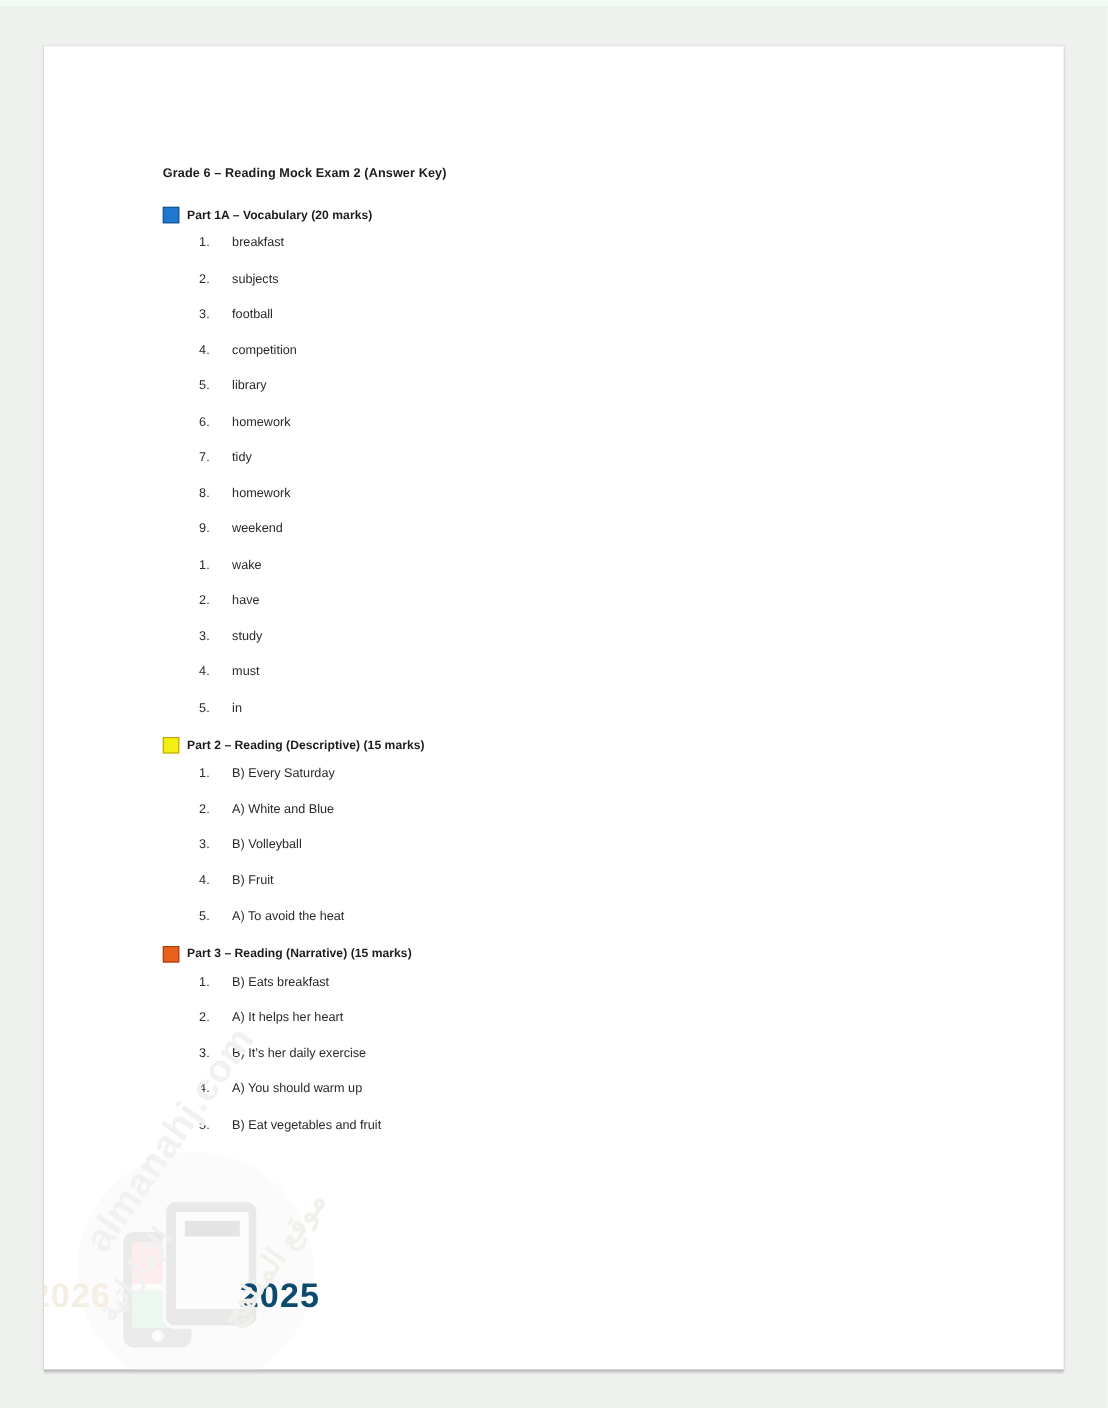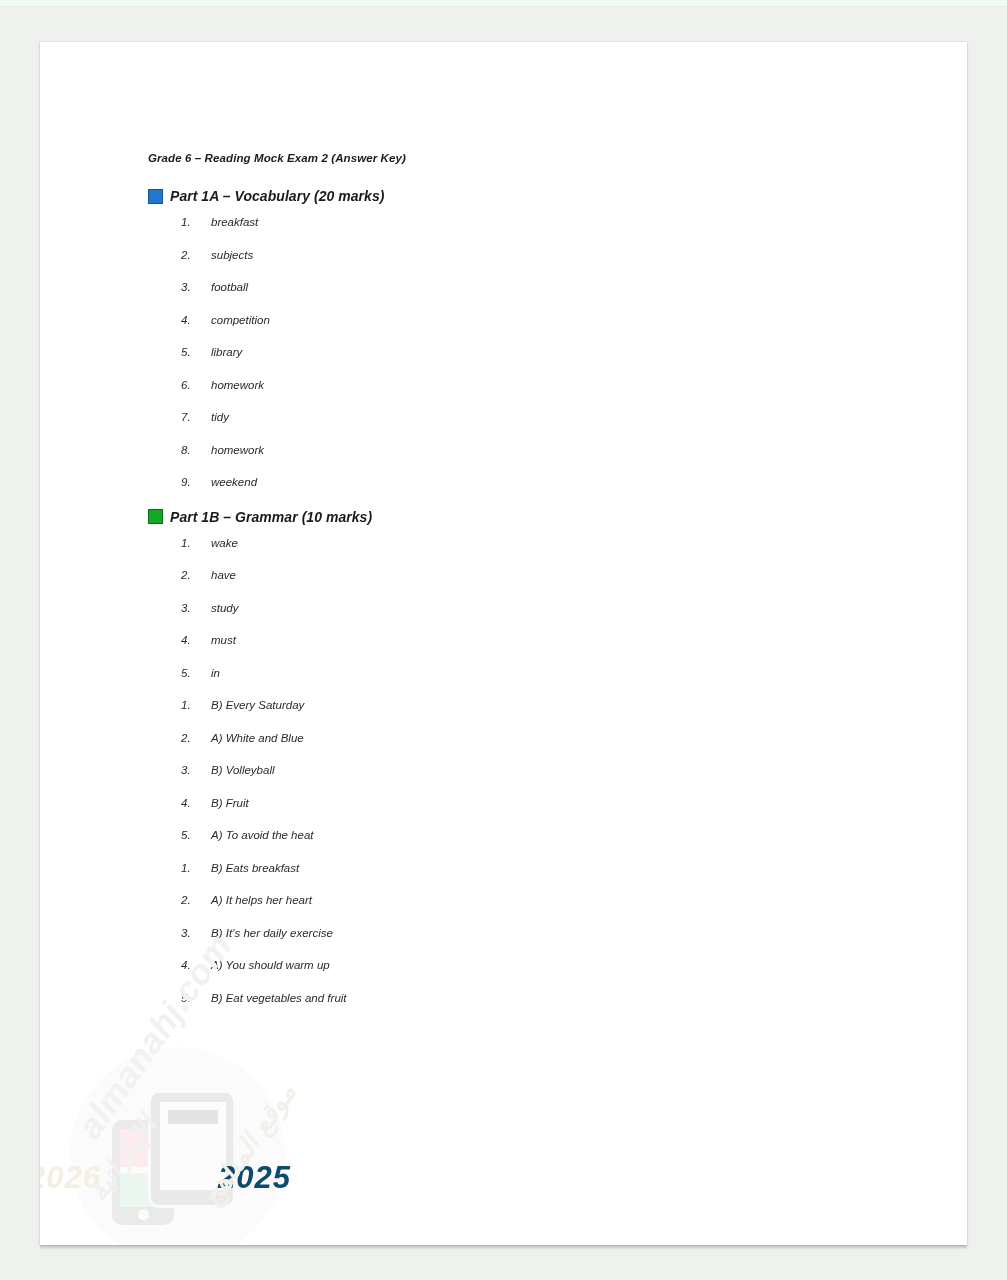--- a/index.html
+++ b/index.html
@@ -21,21 +21,20 @@
     width: 1007px;
     height: 6px;
     background: #f2faf6;
     border-bottom: 1px solid #e4eae5;
   }
   .viewer {
     position: absolute;
     top: 0; left: 0;
     width: 1007px;
     height: 1280px;
-    font-style: italic;
   }
   .page {
     position: absolute;
     left: 40px;
     top: 42px;
     width: 927px;
     height: 1203px;
     background: #ffffff;
     box-shadow: 0 1px 3px rgba(0,0,0,0.12), 0 0 0 1px rgba(0,0,0,0.04);
     overflow: hidden;
@@ -74,21 +73,21 @@
     margin: 0 0 12px 0;
   }
   .sq {
     width: 15px;
     height: 15px;
     flex: 0 0 auto;
     box-sizing: border-box;
     display: block;
   }
   .section-heading-text {
-    font-size: 14px;
+    font-size: 11px;
     font-weight: bold;
     color: #1b1b1b;
     letter-spacing: 0.05px;
     white-space: nowrap;
   }
   ol.answers {
     list-style: none;
     margin: 0 0 0 0;
     padding: 0;
   }
@@ -306,51 +305,51 @@
                 <span class="num">8.</span>
                 <span class="ans">homework</span>
               </li>
               <li>
                 <span class="num">9.</span>
                 <span class="ans">weekend</span>
               </li>
             </ol>
           </div>
           <div class="section sec-part-1b">
+            <ol class="answers">
+              <li>
+                <span class="num">1.</span>
+                <span class="ans">wake</span>
+              </li>
+              <li>
+                <span class="num">2.</span>
+                <span class="ans">have</span>
+              </li>
+              <li>
+                <span class="num">3.</span>
+                <span class="ans">study</span>
+              </li>
+              <li>
+                <span class="num">4.</span>
+                <span class="ans">must</span>
+              </li>
+              <li>
+                <span class="num">5.</span>
+                <span class="ans">in</span>
+              </li>
+            </ol>
+          </div>
+          <div class="section sec-part-2">
             <div class="section-heading">
-              <span class="sq" style="background: rgb(21, 168, 34); border: 1px solid rgb(15, 107, 23);"></span>
-              <span class="section-heading-text">Part 1B – Grammar (10 marks)</span>
+              <span class="sq" style="background: rgb(245, 238, 18); border: 1px solid rgb(185, 163, 13);"></span>
+              <span class="section-heading-text">Part 2 – Reading (Descriptive) (15 marks)</span>
             </div>
             <ol class="answers">
               <li>
                 <span class="num">1.</span>
-                <span class="ans">wake</span>
-              </li>
-              <li>
-                <span class="num">2.</span>
-                <span class="ans">have</span>
-              </li>
-              <li>
-                <span class="num">3.</span>
-                <span class="ans">study</span>
-              </li>
-              <li>
-                <span class="num">4.</span>
-                <span class="ans">must</span>
-              </li>
-              <li>
-                <span class="num">5.</span>
-                <span class="ans">in</span>
-              </li>
-            </ol>
-          </div>
-          <div class="section sec-part-2">
-            <ol class="answers">
-              <li>
-                <span class="num">1.</span>
                 <span class="ans">B) Every Saturday</span>
               </li>
               <li>
                 <span class="num">2.</span>
                 <span class="ans">A) White and Blue</span>
               </li>
               <li>
                 <span class="num">3.</span>
                 <span class="ans">B) Volleyball</span>
               </li>
@@ -358,20 +357,24 @@
                 <span class="num">4.</span>
                 <span class="ans">B) Fruit</span>
               </li>
               <li>
                 <span class="num">5.</span>
                 <span class="ans">A) To avoid the heat</span>
               </li>
             </ol>
           </div>
           <div class="section sec-part-3">
+            <div class="section-heading">
+              <span class="sq" style="background: rgb(232, 96, 28); border: 1px solid rgb(163, 63, 16);"></span>
+              <span class="section-heading-text">Part 3 – Reading (Narrative) (15 marks)</span>
+            </div>
             <ol class="answers">
               <li>
                 <span class="num">1.</span>
                 <span class="ans">B) Eats breakfast</span>
               </li>
               <li>
                 <span class="num">2.</span>
                 <span class="ans">A) It helps her heart</span>
               </li>
               <li>

